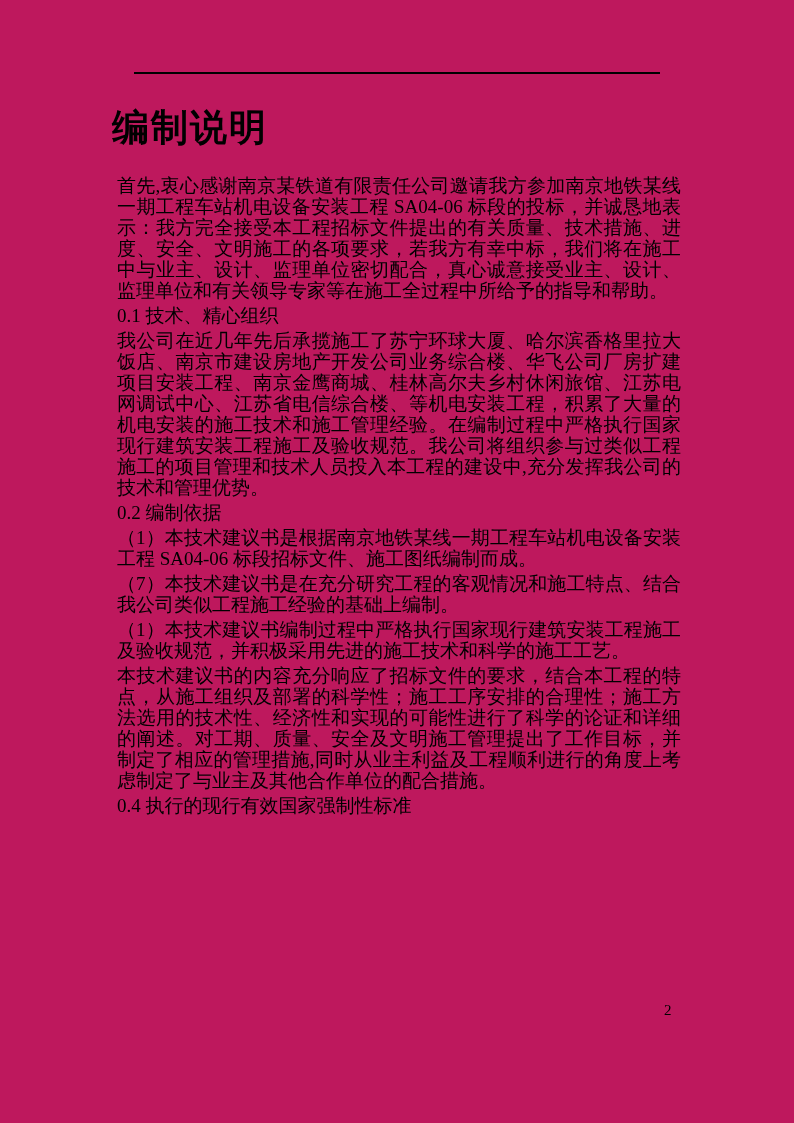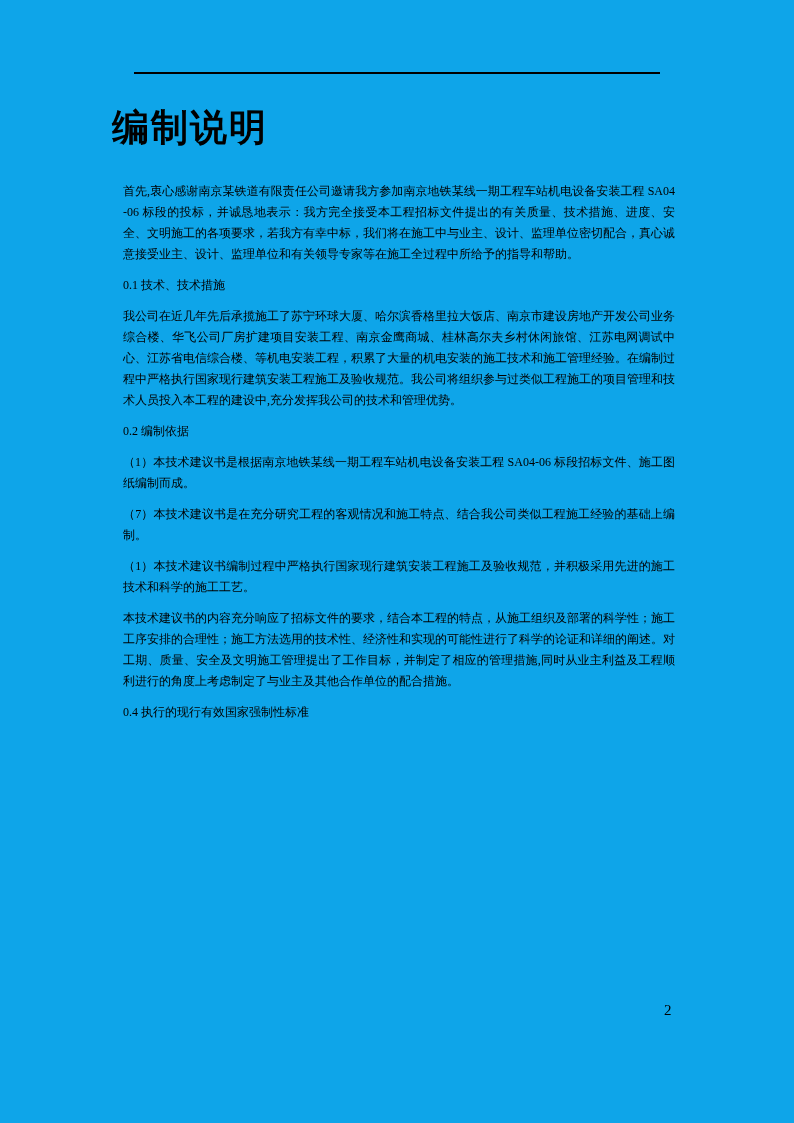--- a/index.html
+++ b/index.html
@@ -11,21 +11,21 @@
   body {
     width: 794px;
     height: 1123px;
     font-family: "Liberation Serif", "DejaVu Serif", serif;
     color: #000000;
   }
   .page {
     position: relative;
     width: 794px;
     height: 1123px;
-    background: #0ea5e9;
+    background: #be185d;
     overflow: hidden;
   }
   .header-rule {
     position: absolute;
     left: 134px;
     top: 72px;
     width: 526px;
     height: 2px;
     background: #000000;
   }
@@ -40,22 +40,22 @@
     letter-spacing: 2px;
     white-space: nowrap;
   }
   .body-text {
     position: absolute;
     left: 113px;
     top: 171px;
     width: 572px;
   }
   .block {
-    margin: 10px;
-    font-size: 12px;
+    margin: 4px;
+    font-size: 19px;
     line-height: 21px;
     text-align: justify;
     text-justify: inter-ideograph;
     word-break: break-all;
   }
   .heading {
     text-align: left;
   }
   .page-number {
     position: absolute;
@@ -69,21 +69,21 @@
 <body>
 
 <div class="page">
 
   <div class="header-rule"></div>
 
   <h1 class="doc-title">编制说明</h1>
 
   <div class="body-text">
     <p class="block">首先,衷心感谢南京某铁道有限责任公司邀请我方参加南京地铁某线一期工程车站机电设备安装工程 SA04-06 标段的投标，并诚恳地表示：我方完全接受本工程招标文件提出的有关质量、技术措施、进度、安全、文明施工的各项要求，若我方有幸中标，我们将在施工中与业主、设计、监理单位密切配合，真心诚意接受业主、设计、监理单位和有关领导专家等在施工全过程中所给予的指导和帮助。</p>
-    <p class="block heading">0.1 技术、技术措施</p>
+    <p class="block heading">0.1 技术、精心组织</p>
     <p class="block">我公司在近几年先后承揽施工了苏宁环球大厦、哈尔滨香格里拉大饭店、南京市建设房地产开发公司业务综合楼、华飞公司厂房扩建项目安装工程、南京金鹰商城、桂林高尔夫乡村休闲旅馆、江苏电网调试中心、江苏省电信综合楼、等机电安装工程，积累了大量的机电安装的施工技术和施工管理经验。在编制过程中严格执行国家现行建筑安装工程施工及验收规范。我公司将组织参与过类似工程施工的项目管理和技术人员投入本工程的建设中,充分发挥我公司的技术和管理优势。</p>
     <p class="block heading">0.2 编制依据</p>
     <p class="block">（1）本技术建议书是根据南京地铁某线一期工程车站机电设备安装工程 SA04-06 标段招标文件、施工图纸编制而成。</p>
     <p class="block">（7）本技术建议书是在充分研究工程的客观情况和施工特点、结合我公司类似工程施工经验的基础上编制。</p>
     <p class="block">（1）本技术建议书编制过程中严格执行国家现行建筑安装工程施工及验收规范，并积极采用先进的施工技术和科学的施工工艺。</p>
     <p class="block">本技术建议书的内容充分响应了招标文件的要求，结合本工程的特点，从施工组织及部署的科学性；施工工序安排的合理性；施工方法选用的技术性、经济性和实现的可能性进行了科学的论证和详细的阐述。对工期、质量、安全及文明施工管理提出了工作目标，并制定了相应的管理措施,同时从业主利益及工程顺利进行的角度上考虑制定了与业主及其他合作单位的配合措施。</p>
     <p class="block heading">0.4 执行的现行有效国家强制性标准</p>
   </div>
 
   <div class="page-number">2</div>

